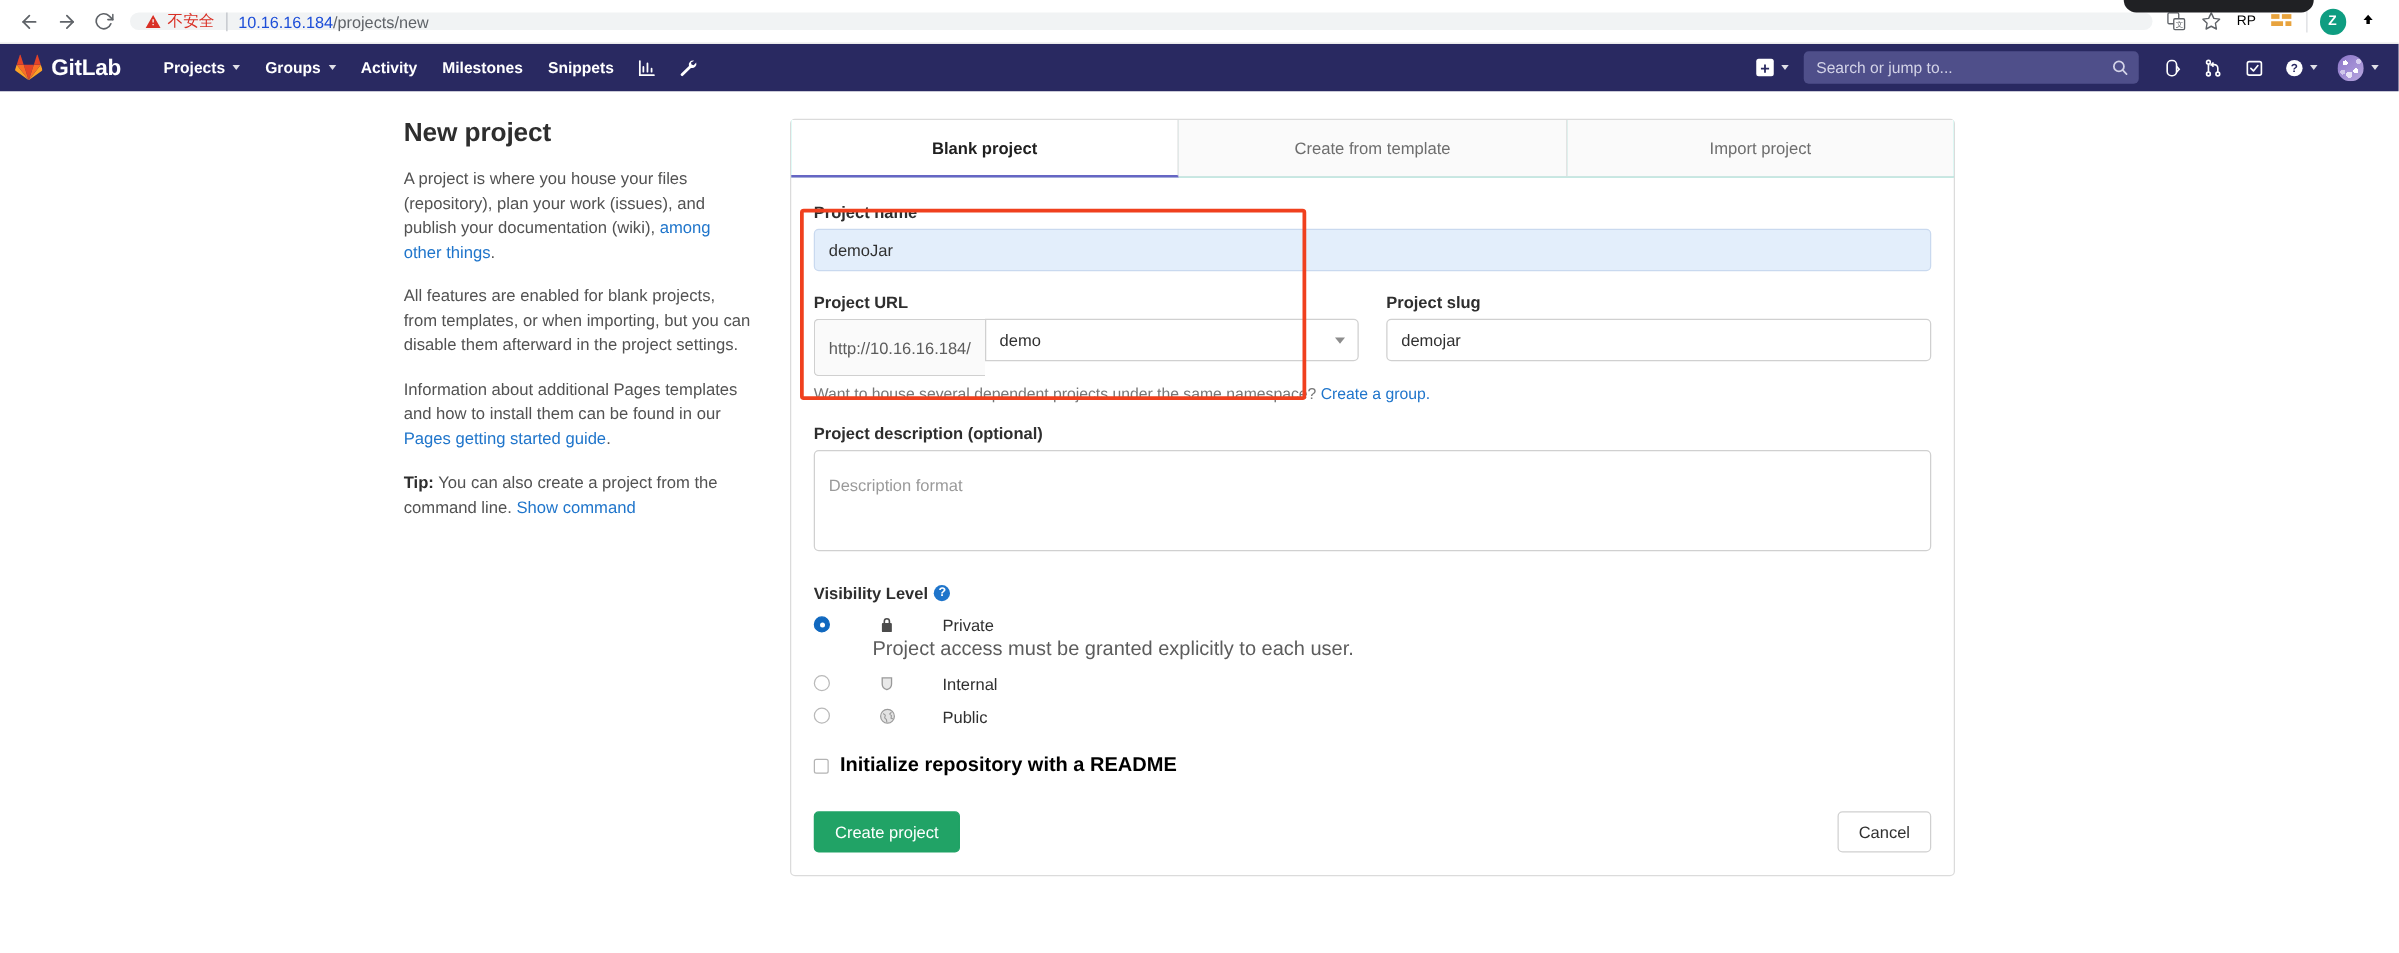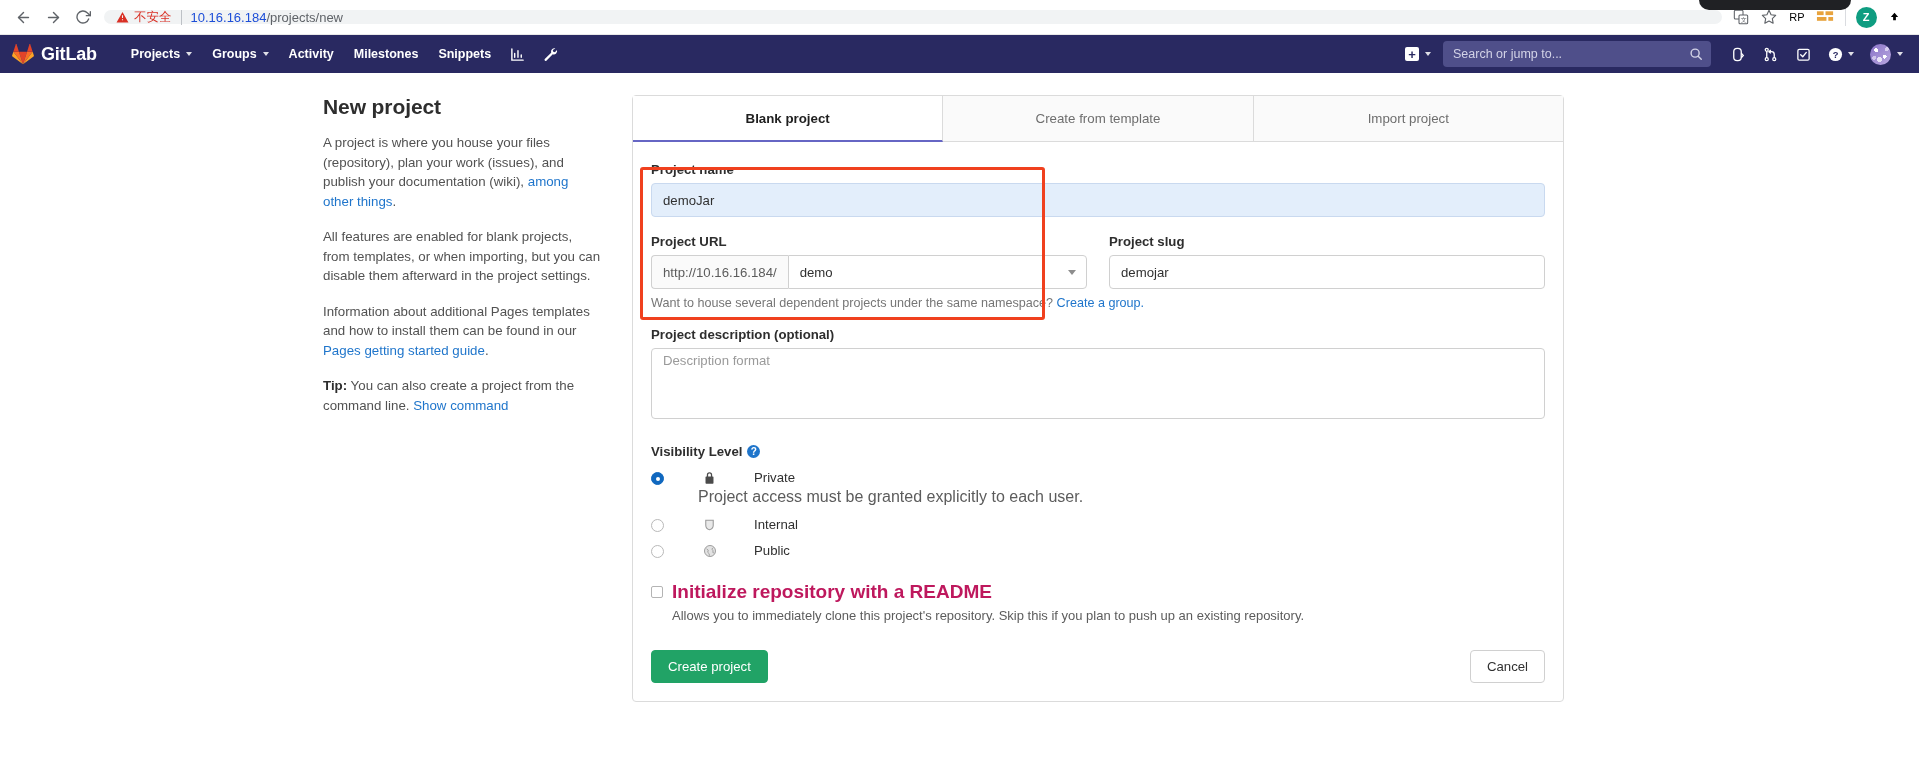--- a/index.html
+++ b/index.html
@@ -264,21 +264,21 @@
     border-color: #c9d9ef;
   }
   .row-2 {
     display: flex;
     gap: 22px;
     margin-top: 17px;
   }
   .col { flex: 1; min-width: 0; }
   .url-group { display: flex; }
   .url-prefix {
-    height: 34px;
+    height: 46px;
     background: #fafafa;
     border: 1px solid #d0d0d0;
     border-right: none;
     border-radius: 4px 0 0 4px;
     display: flex; align-items: center;
     padding: 0 11px;
     font-size: 13.2px;
     color: #5c5c5c;
     white-space: nowrap;
     flex: none;
@@ -304,24 +304,24 @@
     flex: none;
   }
   .help-line {
     margin-top: 7px;
     font-size: 12.6px;
     color: #767676;
   }
   .desc-block { margin-top: 17px; }
   .textarea {
     width: 100%;
-    height: 71px;
+    height: 81px;
     border: 1px solid #d0d0d0;
     border-radius: 4px;
-    padding: 4px 11px;
+    padding: 20px 11px;
     font-size: 13.2px;
     color: #303030;
     font-family: "Liberation Sans", sans-serif;
     resize: none;
     outline: none;
   }
   .textarea::placeholder { color: #9a9a9a; }
 
   .vis-head {
     margin-top: 21px;
@@ -329,21 +329,21 @@
     font-size: 13.2px; font-weight: bold; color: #2e2e2e;
   }
   .q-icon {
     width: 13px; height: 13px; border-radius: 50%;
     background: #1f75cb; color: #fff;
     font-size: 10px; font-weight: bold;
     display:flex; align-items:center; justify-content:center;
     line-height: 1;
   }
   .vis-opt { margin-top: 11px; }
-  .vis-main { display: flex; align-items: flex-end; gap: 28px; }
+  .vis-main { display: flex; align-items: flex-start; gap: 28px; }
   .radio {
     width: 13px; height: 13px; border-radius: 50%;
     border: 1px solid #b9b9b9; background: #fff;
     flex: none; margin-right: 11px;
     position: relative;
   }
   .radio.on {
     border-color: #1068bf;
     background: #1068bf;
   }
@@ -361,21 +361,21 @@
     margin: 3px 0 0 47px;
   }
 
   .readme-block { margin-top: 23px; }
   .chk-row { display: flex; align-items: center; }
   .chk {
     width: 12px; height: 12px;
     border: 1px solid #b4b4b4; border-radius: 2px;
     background: #fff; flex: none; margin-right: 9px;
   }
-  .chk-label { font-size: 19px; font-weight: bold; color: #be185d; }
+  .chk-label { font-size: 16px; font-weight: bold; color: #000000; }
   .chk-desc { font-size: 13px; color: #5c5c5c; margin: 5px 0 0 21px; }
 
   .actions {
     margin-top: 27px;
     display: flex;
     align-items: center;
     justify-content: space-between;
   }
   .btn-primary {
     background: #21a366;
@@ -655,21 +655,20 @@
           </span>
           <span class="vis-name">Public</span>
         </div>
       </div>
 
       <div class="readme-block">
         <div class="chk-row">
           <span class="chk"></span>
           <span class="chk-label">Initialize repository with a README</span>
         </div>
-        <div class="chk-desc">Allows you to immediately clone this project's repository. Skip this if you plan to push up an existing repository.</div>
       </div>
 
       <div class="actions">
         <button class="btn-primary">Create project</button>
         <button class="btn-default">Cancel</button>
       </div>
     </div>
   </div>
 
   <div class="annotation" style="left: 640px; top: 94px; width: 405px; height: 153px;"></div>

